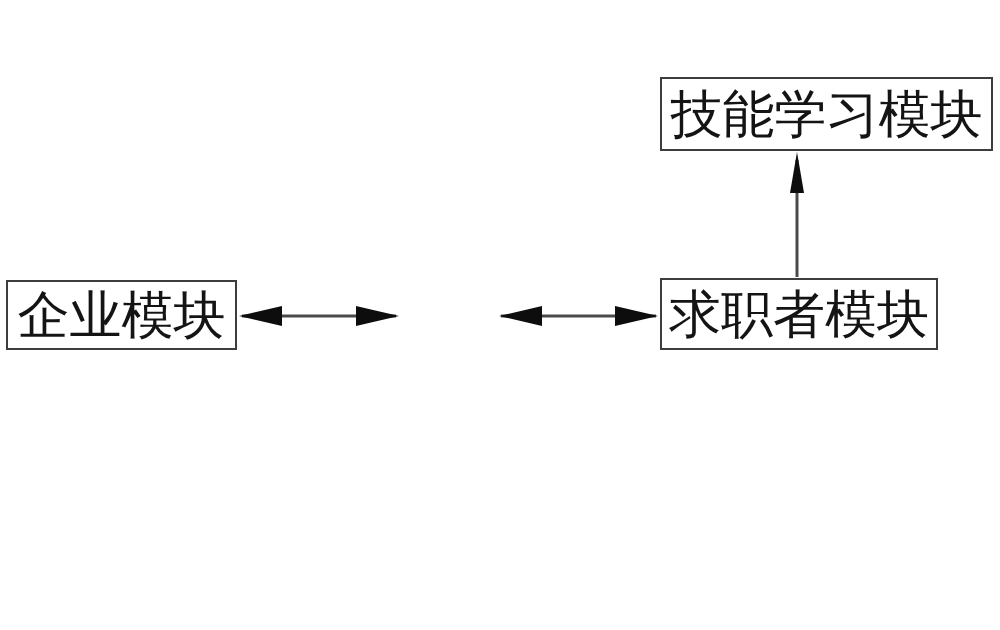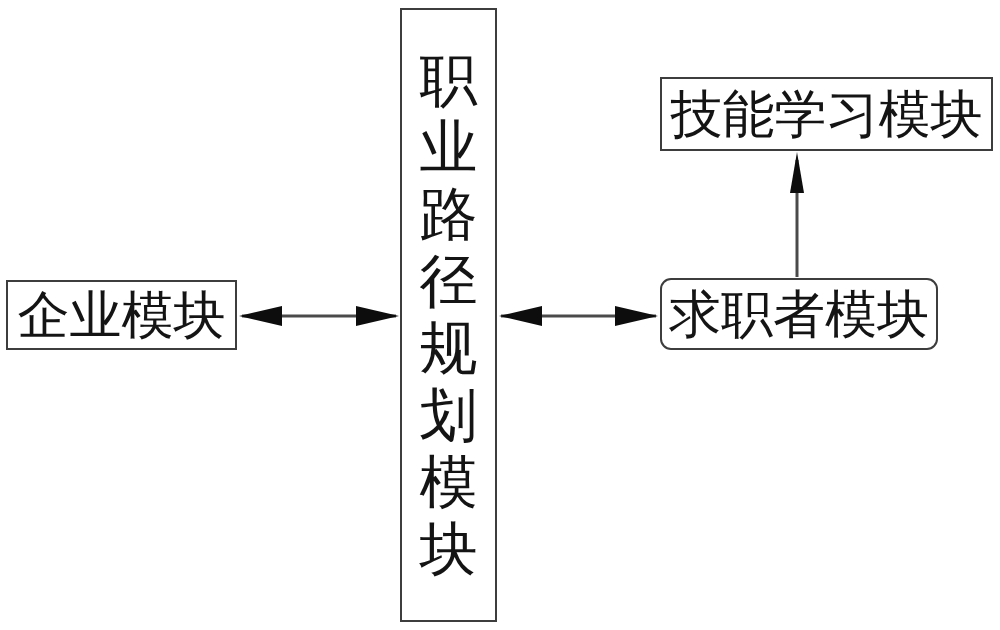--- a/index.html
+++ b/index.html
@@ -55,21 +55,20 @@
     left: 660px;
     top: 77px;
     width: 333px;
     height: 74px;
   }
   .node-jobseeker {
     left: 660px;
     top: 278px;
     width: 278px;
     height: 72px;
-    border-radius: 11px;
   }
   .connector-layer {
     position: absolute;
     left: 0;
     top: 0;
     width: 1000px;
     height: 630px;
     pointer-events: none;
   }
 </style>
@@ -91,23 +90,20 @@
       <polygon points="499,316 542,306 542,326" fill="#0d0d0d"></polygon>
       <polygon points="658,316 615,306 615,326" fill="#0d0d0d"></polygon>
     </g>
 
     <g>
       <line x1="797" y1="277" x2="797" y2="160" stroke="#4a4a4a" stroke-width="3"></line>
       <polygon points="797,152 790,193 804,193" fill="#0d0d0d"></polygon>
     </g>
   </svg>
 
-  <div class="node node-center">
-    <div class="label-v">职业路径规划模块</div>
-  </div>
 
   <div class="node node-skill">
     <div class="label-h">技能学习模块</div>
   </div>
 
   <div class="node node-left">
     <div class="label-h">企业模块</div>
   </div>
 
   <div class="node node-jobseeker">

